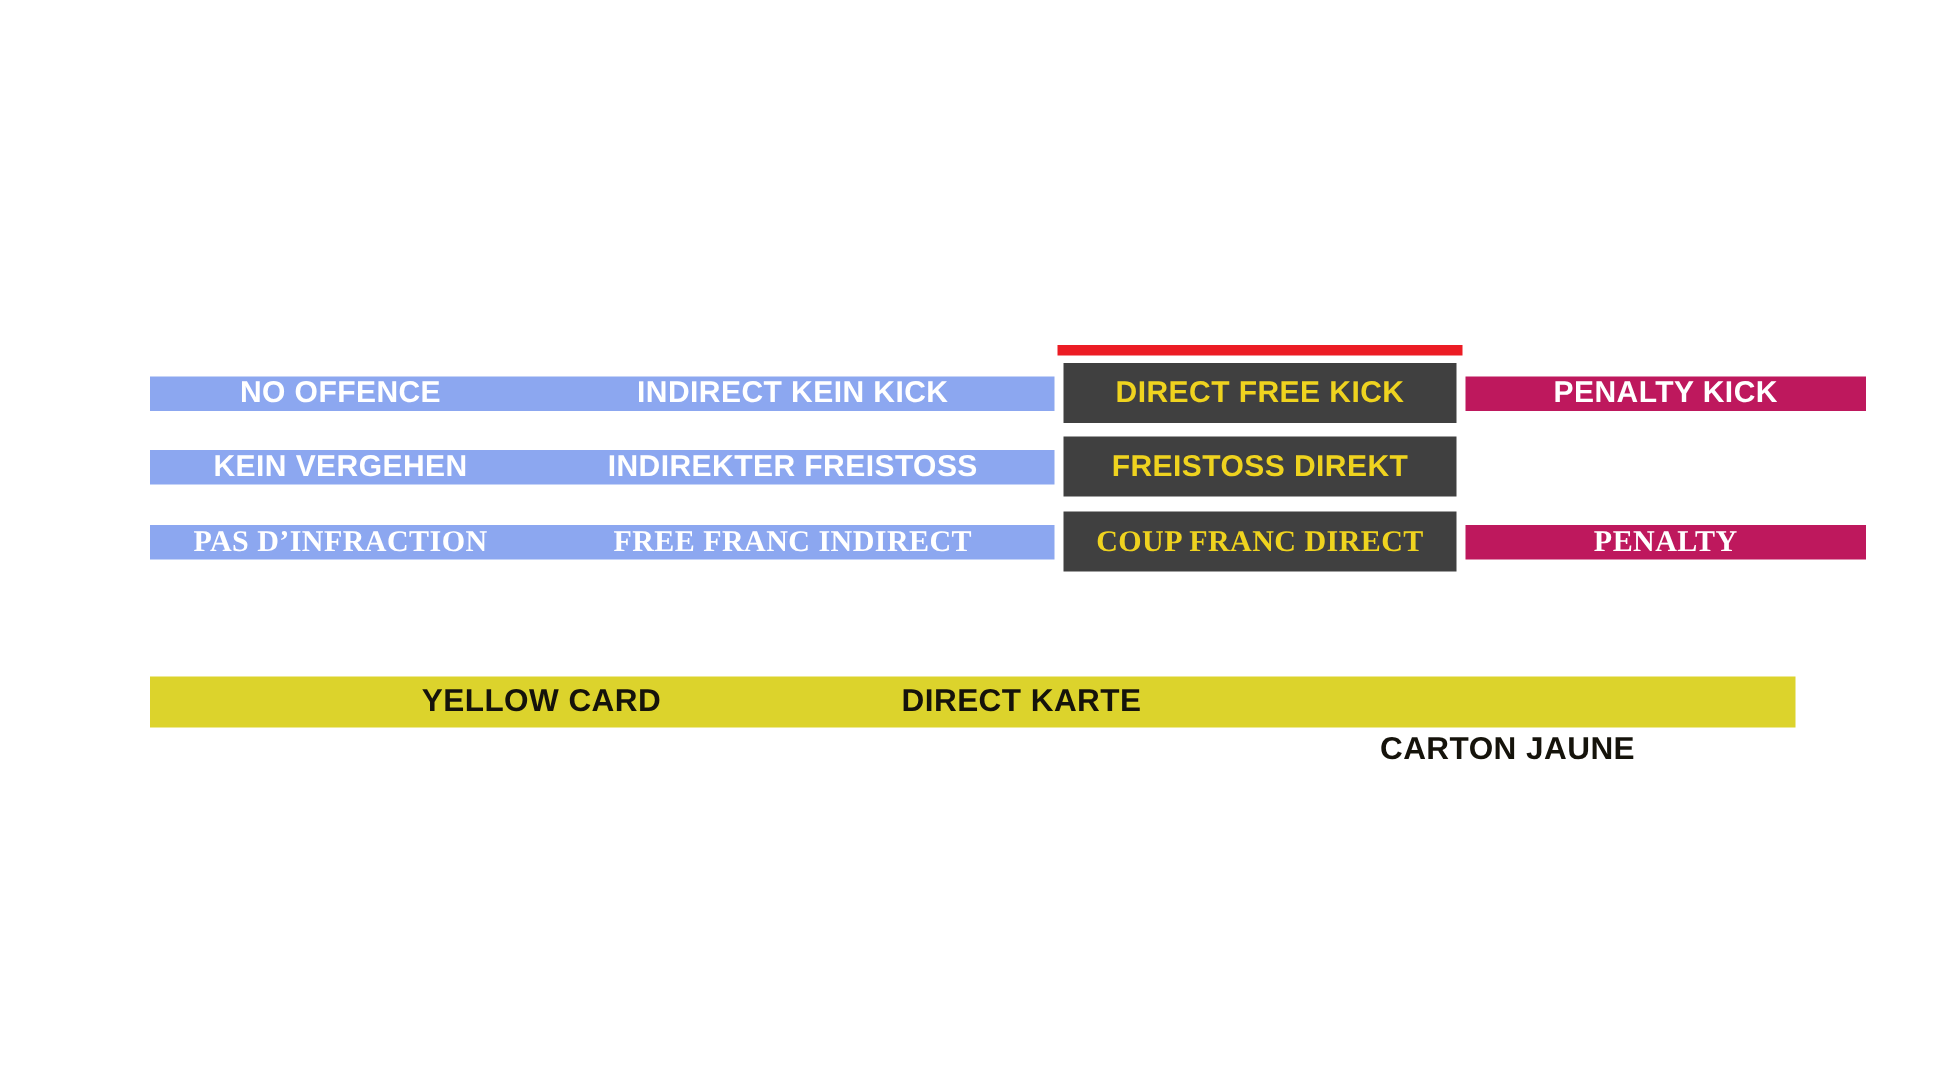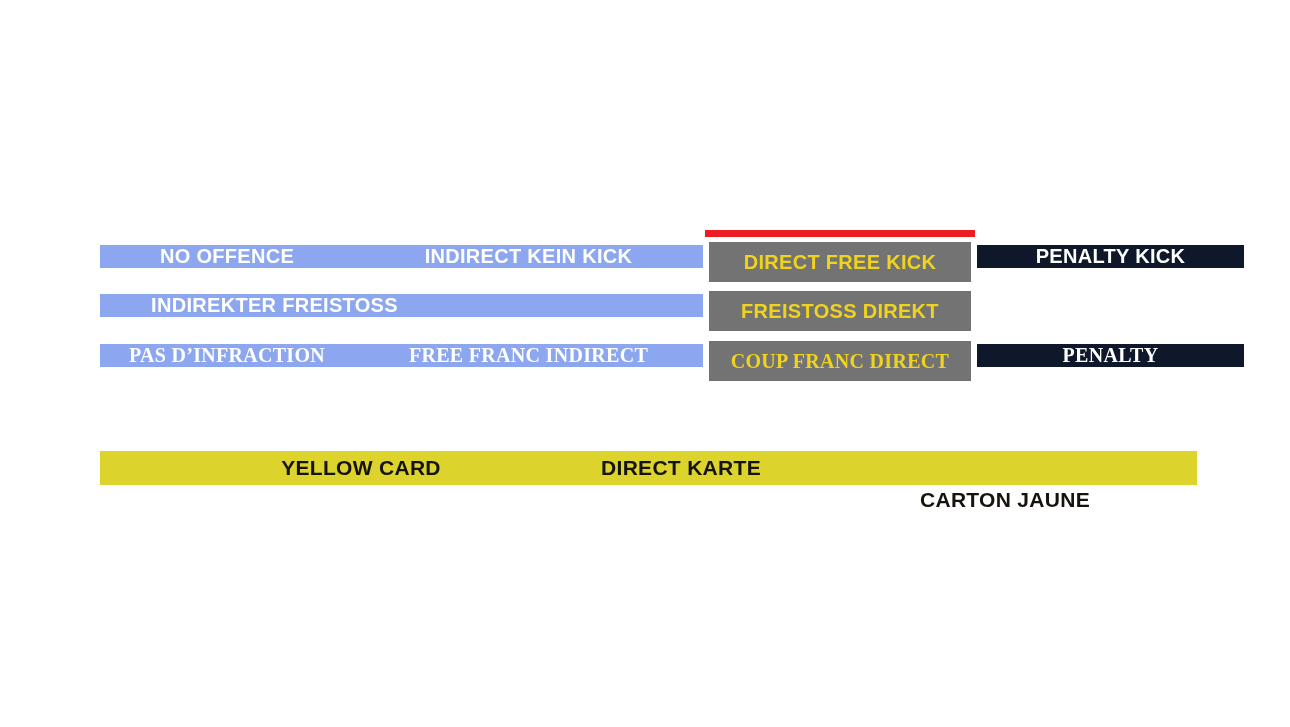--- a/index.html
+++ b/index.html
@@ -29,21 +29,21 @@
     width: 270px;
     height: 7px;
     background: #EC1C24;
   }
   .row {
     position: absolute;
     left: 0;
     width: 1144px;
     height: 34px;
     display: flex;
-    align-items: flex-start;
+    align-items: center;
   }
   .row.r1 { top: 15px; }
   .row.r2 { top: 64px; }
   .row.r3 { top: 114px; font-family: Liberation Serif, serif; }
   .seg-left {
     width: 603px;
     background: #8CA7F0;
     display: flex;
     align-items: stretch;
   }
@@ -54,27 +54,27 @@
     color: #FFFFFF;
     font-size: 20px;
     font-weight: 700;
     letter-spacing: 0.3px;
     white-space: nowrap;
   }
   .cell.c1 { width: 254px; }
   .cell.c2 { width: 349px; }
   .cell.c4 {
     flex: 1;
-    background: #0f172a;
+    background: #be185d;
   }
   .cell.selected {
     width: 262px;
     margin-left: 6px;
     margin-right: 6px;
-    background: #737373;
+    background: #404040;
     color: #EFD31F;
     align-self: flex-start;
     margin-top: -3px;
     height: 40px;
   }
   .card-bar {
     position: absolute;
     left: 100px;
     top: 451px;
     width: 1097px;
@@ -108,20 +108,21 @@
       <div class="seg-left">
         <div class="cell c1">NO OFFENCE</div>
         <div class="cell c2">INDIRECT KEIN KICK</div>
       </div>
       <div class="cell selected">DIRECT FREE KICK</div>
       <div class="cell c4">PENALTY KICK</div>
     </div>
 
     <div class="row r2">
       <div class="seg-left">
+        <div class="cell c1">KEIN VERGEHEN</div>
         <div class="cell c2">INDIREKTER FREISTOSS</div>
       </div>
       <div class="cell selected">FREISTOSS DIREKT</div>
     </div>
 
     <div class="row r3">
       <div class="seg-left">
         <div class="cell c1">PAS D’INFRACTION</div>
         <div class="cell c2">FREE FRANC INDIRECT</div>
       </div>

